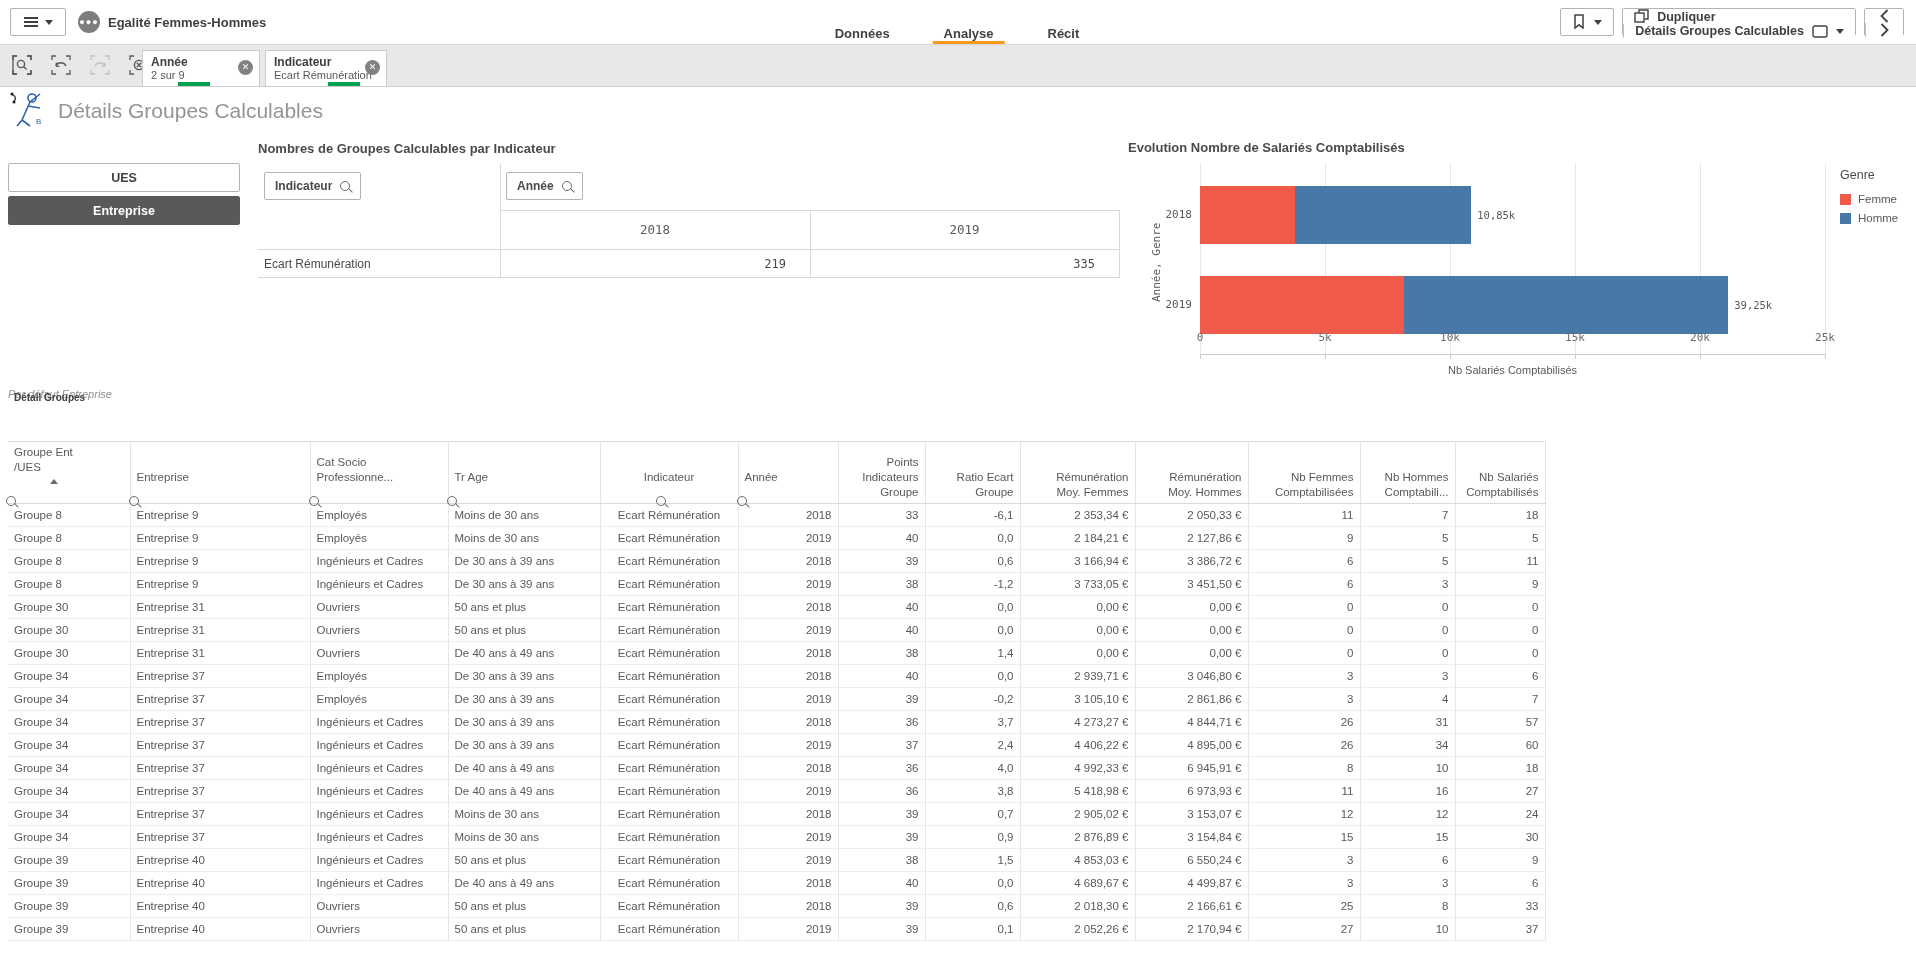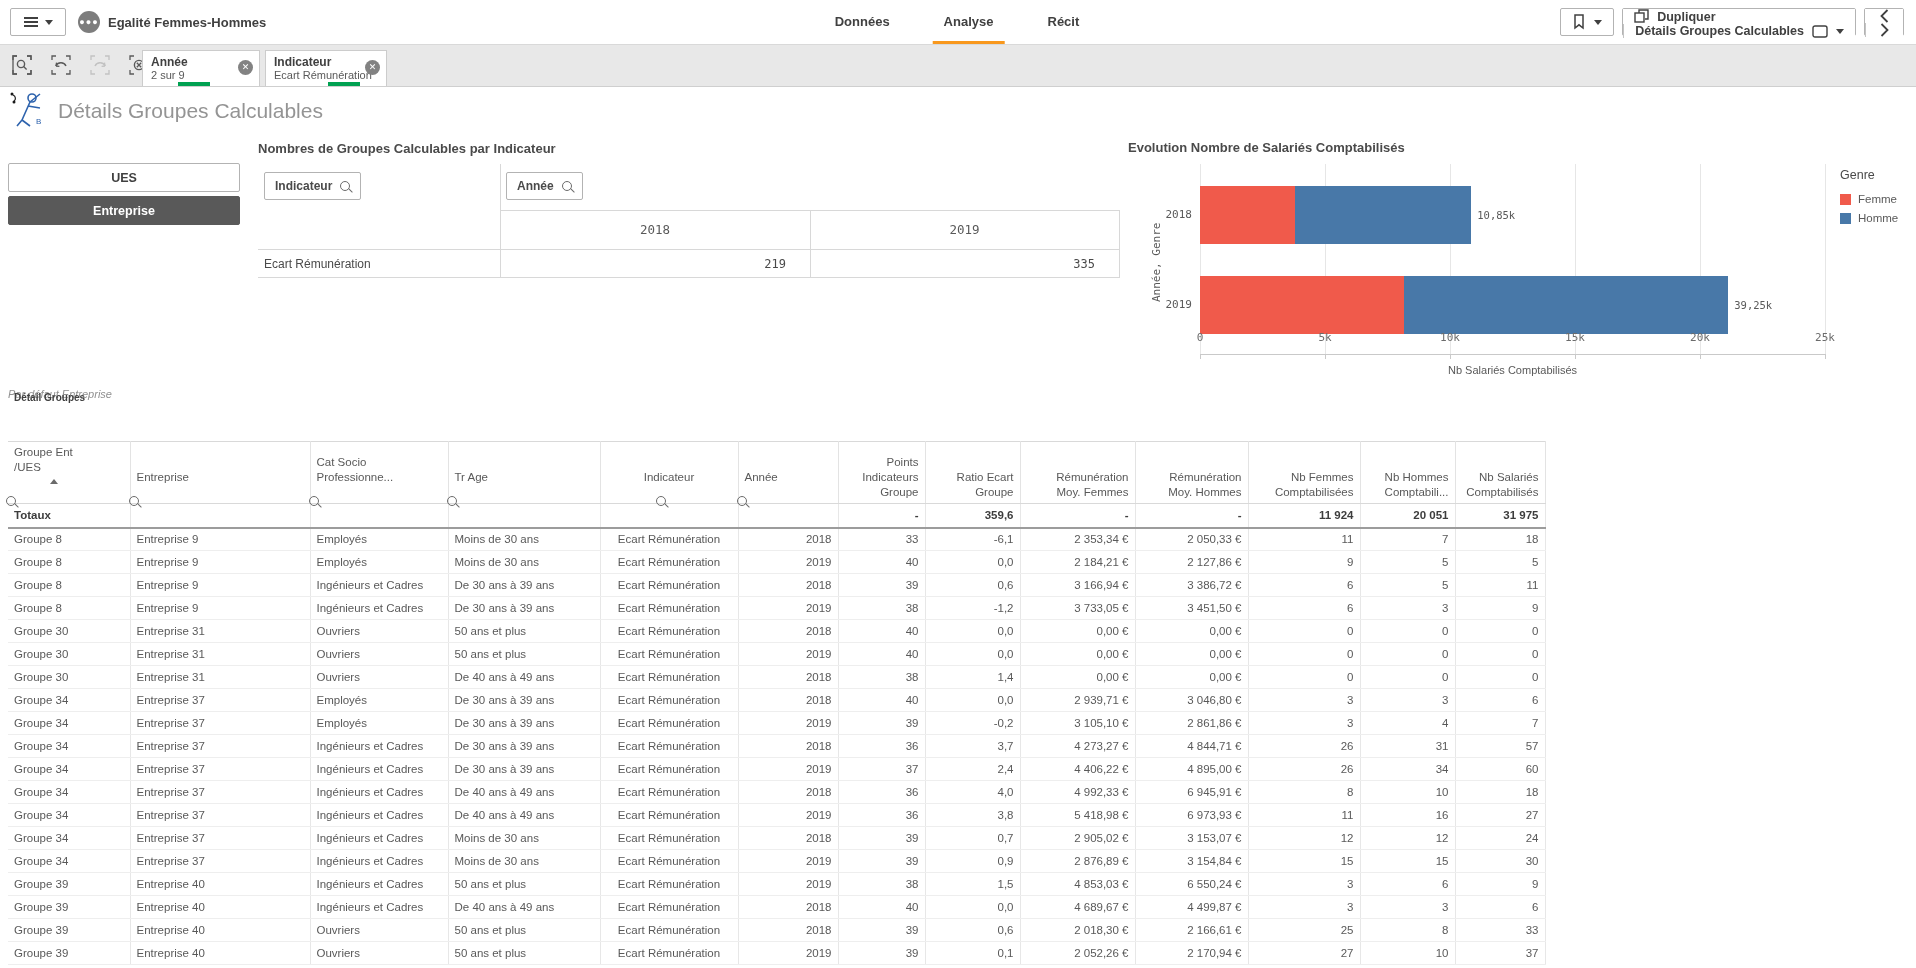--- a/index.html
+++ b/index.html
@@ -11,21 +11,21 @@
   .topbar{position:absolute;top:0;left:0;right:0;height:44px;background:#fff;border-bottom:1px solid #d9d9d9;z-index:5;}
   .menu-btn{position:absolute;left:10px;top:8px;width:56px;height:28px;border:1px solid #b3b3b3;border-radius:2px;
             display:flex;align-items:center;justify-content:center;gap:7px;background:#fff;cursor:pointer;box-sizing:border-box;}
   .ham{display:flex;flex-direction:column;gap:2px;}
   .ham i{display:block;width:14px;height:2px;background:#404040;}
   .caret{width:0;height:0;border-left:4px solid transparent;border-right:4px solid transparent;border-top:5px solid #404040;}
   .app-icon{position:absolute;left:78px;top:11px;width:22px;height:22px;border-radius:50%;background:#7d7d7d;color:#fff;
             font-size:9px;letter-spacing:1px;display:flex;align-items:center;justify-content:center;}
   .app-title{position:absolute;left:108px;top:15px;font-weight:bold;font-size:13px;}
   .tabs{position:absolute;left:957px;top:0;transform:translateX(-50%);height:44px;display:flex;}
-  .tab{position:relative;line-height:44px;padding:0 27px;font-weight:bold;font-size:13px;color:#404040;cursor:pointer;}
+  .tab{position:relative;line-height:44px;padding:12px 27px;font-weight:bold;font-size:13px;color:#404040;cursor:pointer;}
   .tab.active::after{content:"";position:absolute;left:16px;right:16px;bottom:0;height:3px;background:#f8981d;}
   .tb-right{position:absolute;right:12px;top:8px;height:28px;display:flex;gap:8px;}
   .btn, .btn-group{border:1px solid #b3b3b3;border-radius:2px;background:#fff;box-sizing:border-box;}
   .btn{display:flex;align-items:center;gap:8px;padding:0 11px;font-size:12.5px;font-weight:bold;color:#404040;cursor:pointer;}
   .btn-group{display:flex;flex-direction:column;}
   .btn-group .btn{border:none;border-left:1px solid #c4c4c4;border-radius:0;}
   .btn-group .btn:first-child{border-left:none;}
   .navbtn{width:38px;justify-content:center;padding:0;}
   svg.ic{display:block;}
 
@@ -377,35 +377,20 @@
         </th>
         <th class="al-right">
           <div>
             <div>Nb Salariés</div>
             <div>Comptabilisés</div>
           </div>
         </th>
       </tr>
     </thead>
     <tbody>
-      <tr class="totals">
-        <td class="al-left">Totaux</td>
-        <td class="al-right"></td>
-        <td class="al-right"></td>
-        <td class="al-right"></td>
-        <td class="al-right"></td>
-        <td class="al-right"></td>
-        <td class="al-right">-</td>
-        <td class="al-right">359,6</td>
-        <td class="al-right">-</td>
-        <td class="al-right">-</td>
-        <td class="al-right">11 924</td>
-        <td class="al-right">20 051</td>
-        <td class="al-right">31 975</td>
-      </tr>
       <tr>
         <td class="al-left">Groupe 8</td>
         <td class="al-left">Entreprise 9</td>
         <td class="al-left">Employés</td>
         <td class="al-left">Moins de 30 ans</td>
         <td class="al-center">Ecart Rémunération</td>
         <td class="al-right">2018</td>
         <td class="al-right">33</td>
         <td class="al-right">-6,1</td>
         <td class="al-right">2 353,34 €</td>

